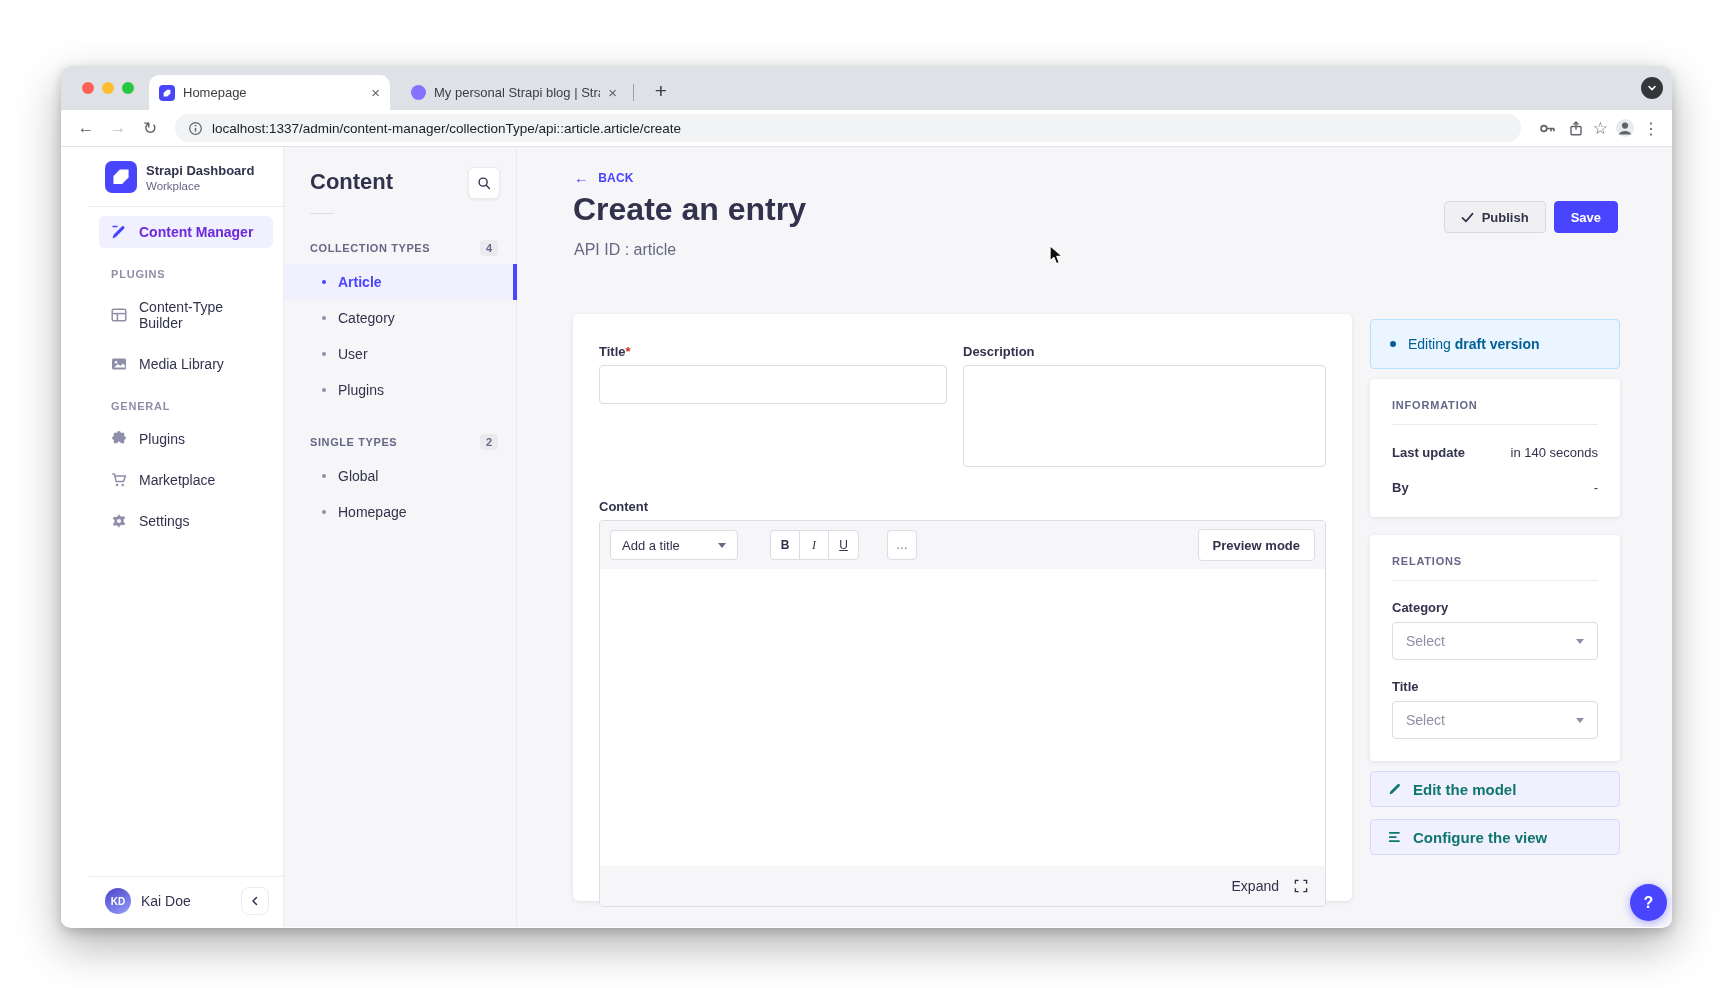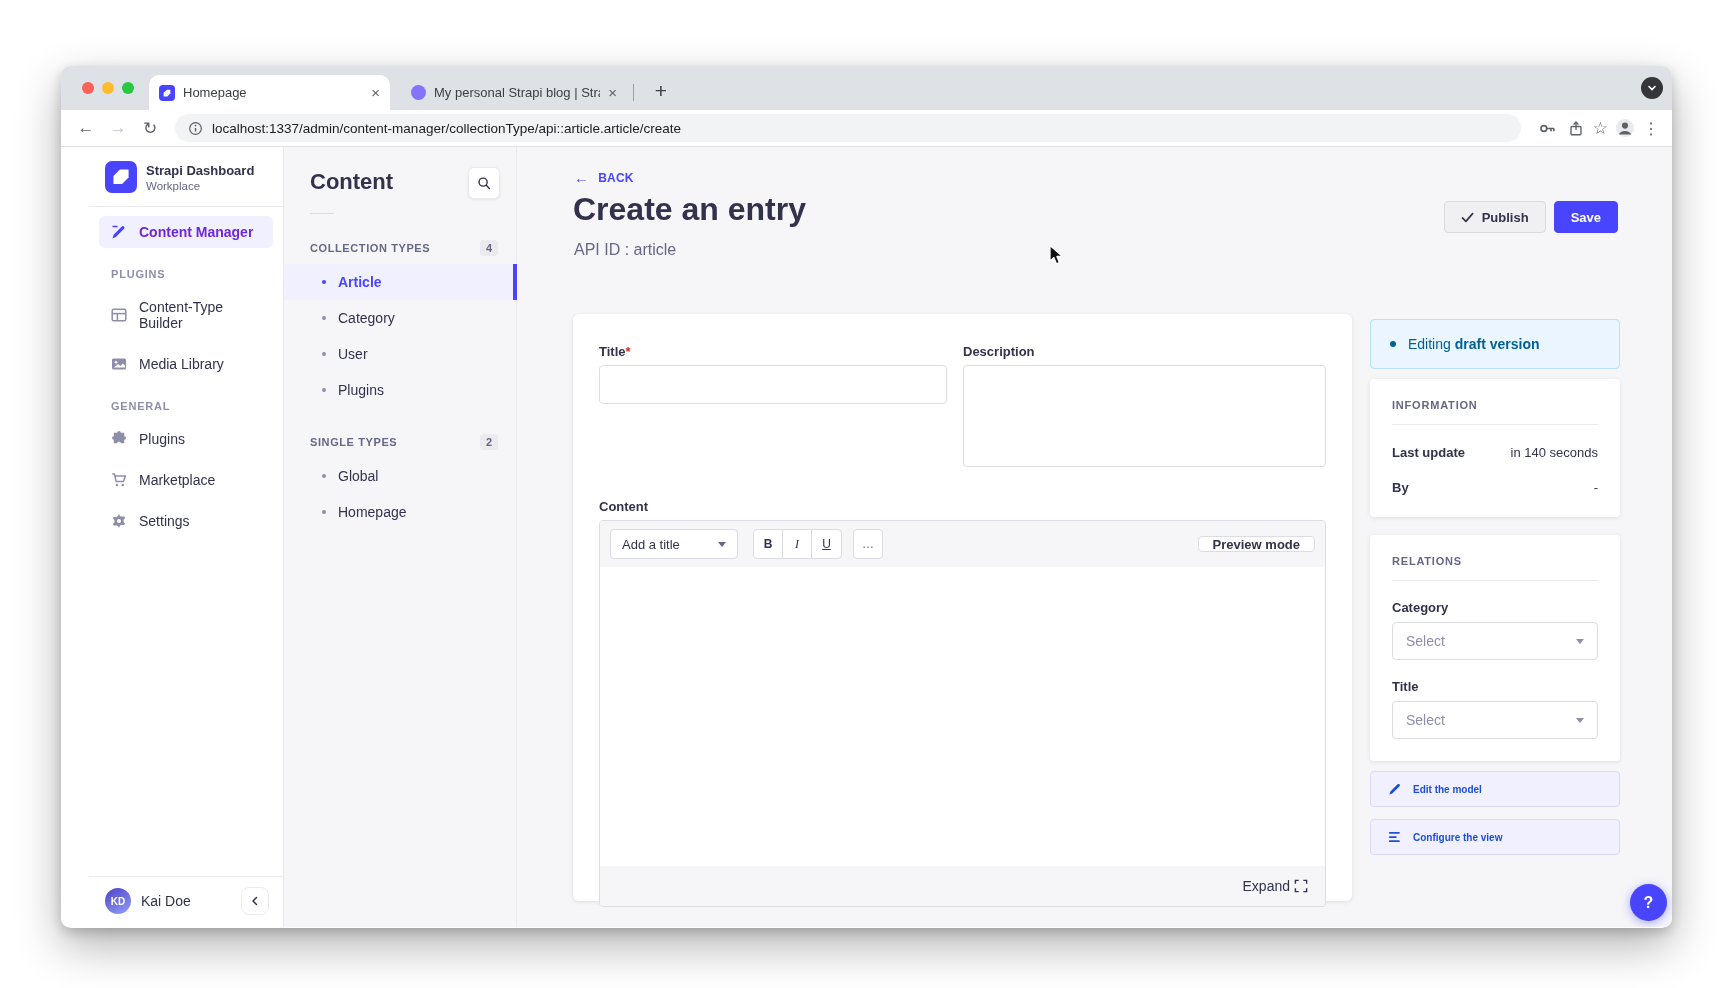--- a/index.html
+++ b/index.html
@@ -108,38 +108,38 @@
   .form-row { display:flex; gap:16px; }
   .col-title { width:348px; flex:none; }
   .col-desc { flex:1; }
   .text-input { width:100%; height:39px; border:1px solid #dcdce4; border-radius:4px; background:#fff;
     font-family:inherit; font-size:14px; padding:0 12px; color:#32324d; }
   .text-area { width:100%; height:102px; border:1px solid #dcdce4; border-radius:4px; background:#fff;
     font-family:inherit; font-size:14px; padding:8px 12px; color:#32324d; resize:none; }
   .content-block { margin-top:28px; }
   .editor { border:1px solid #dcdce4; border-radius:4px; height:387px; display:flex; flex-direction:column;
     overflow:hidden; background:#fff; margin-top:6px; }
-  .ed-toolbar { background:#f6f6f9; display:flex; align-items:center; gap:7px; padding:8px 10px; }
+  .ed-toolbar { background:#f6f6f9; display:flex; align-items:center; gap:24px; padding:8px 10px; }
   .ed-dd { width:128px; height:30px; background:#fff; border:1px solid #dcdce4; border-radius:4px;
     display:flex; align-items:center; justify-content:space-between; padding:0 11px;
     font-size:13px; color:#32324d; }
   .caret { width:0; height:0; border-left:4px solid transparent; border-right:4px solid transparent;
     border-top:5px solid #666687; }
   .fmt-group { display:flex; height:30px; border:1px solid #dcdce4; border-radius:4px; overflow:hidden; background:#fff; margin-left:8px; }
   .fmt { width:29px; display:flex; align-items:center; justify-content:center; font-size:12px; color:#32324d; border-right:1px solid #dcdce4; }
   .fmt:last-child { border-right:none; }
   .fmt-i { font-style:italic; font-family:"Liberation Serif", serif; }
   .fmt-u { text-decoration:underline; }
   .more-btn { width:30px; height:30px; background:#fff; border:1px solid #dcdce4; border-radius:4px;
     display:flex; align-items:center; justify-content:center; color:#666687; font-size:12px; margin-left:4px; }
-  .preview-btn { margin-left:auto; height:16px; background:#fff; border:1px solid #dcdce4; border-radius:4px;
+  .preview-btn { margin-left:auto; height:32px; background:#fff; border:1px solid #dcdce4; border-radius:4px;
     padding:0 14px; font-size:13px; font-weight:bold; color:#32324d; display:flex; align-items:center; }
   .ed-body { flex:1; background:#fff; }
   .ed-footer { height:40px; background:#f6f6f9; display:flex; align-items:center; justify-content:flex-end;
-    gap:4px; padding:0 17px; font-size:14px; color:#32324d; }
+    gap:15px; padding:0 17px; font-size:14px; color:#32324d; }
   .ed-footer svg { color:#32324d; }
 
   
   .side { position:absolute; left:853px; top:172px; width:250px; }
   .draft-box { height:50px; background:#eaf5ff; border:1px solid #b8e1ff; border-radius:4px;
     display:flex; align-items:center; gap:12px; padding:0 19px; font-size:14px; color:#006096; }
   .draft-dot { width:6px; height:6px; border-radius:50%; background:#006096; flex:none; }
   .panel-card { background:#fff; border-radius:4px; box-shadow:0 1px 4px rgba(33,33,52,.1);
     padding:20px 22px 22px; }
   .card-info { margin-top:10px; }
@@ -148,22 +148,22 @@
   .panel-divider { height:1px; background:#eaeaef; margin-top:13px; }
   .info-row { display:flex; align-items:center; justify-content:space-between; font-size:13px; margin-top:20px; }
   .info-label { font-weight:bold; color:#32324d; }
   .info-value { color:#32324d; }
   .rel-label { font-size:13px; font-weight:bold; color:#32324d; margin:19px 0 7px; }
   .select { height:38px; border:1px solid #dcdce4; border-radius:4px; background:#fff;
     display:flex; align-items:center; justify-content:space-between; padding:0 13px; }
   .select-value { font-size:14px; color:#8e8ea9; }
   .select .caret { border-top-color:#8e8ea9; }
   .panel-btn { width:100%; height:36px; background:#f0f0ff; border:1px solid #d9d8ff; border-radius:4px;
-    display:flex; align-items:center; gap:11px; padding:0 17px; font-size:10px; font-weight:bold;
-    color:#1d4ed8; font-family:inherit; }
+    display:flex; align-items:center; gap:11px; padding:0 17px; font-size:15px; font-weight:bold;
+    color:#0f766e; font-family:inherit; }
   .pb-1 { margin-top:10px; }
   .pb-2 { margin-top:12px; }
   .help-fab { position:absolute; left:1113px; top:737px; width:37px; height:37px; border-radius:50%;
     background:#4945ff; color:#fff; font-size:16px; font-weight:bold;
     display:flex; align-items:center; justify-content:center; box-shadow:0 2px 10px rgba(73,69,255,.45); }
 
   .cursor { position:absolute; left:1048px; top:244px; z-index:50; pointer-events:none; }
 </style>
 </head>
 <body>

